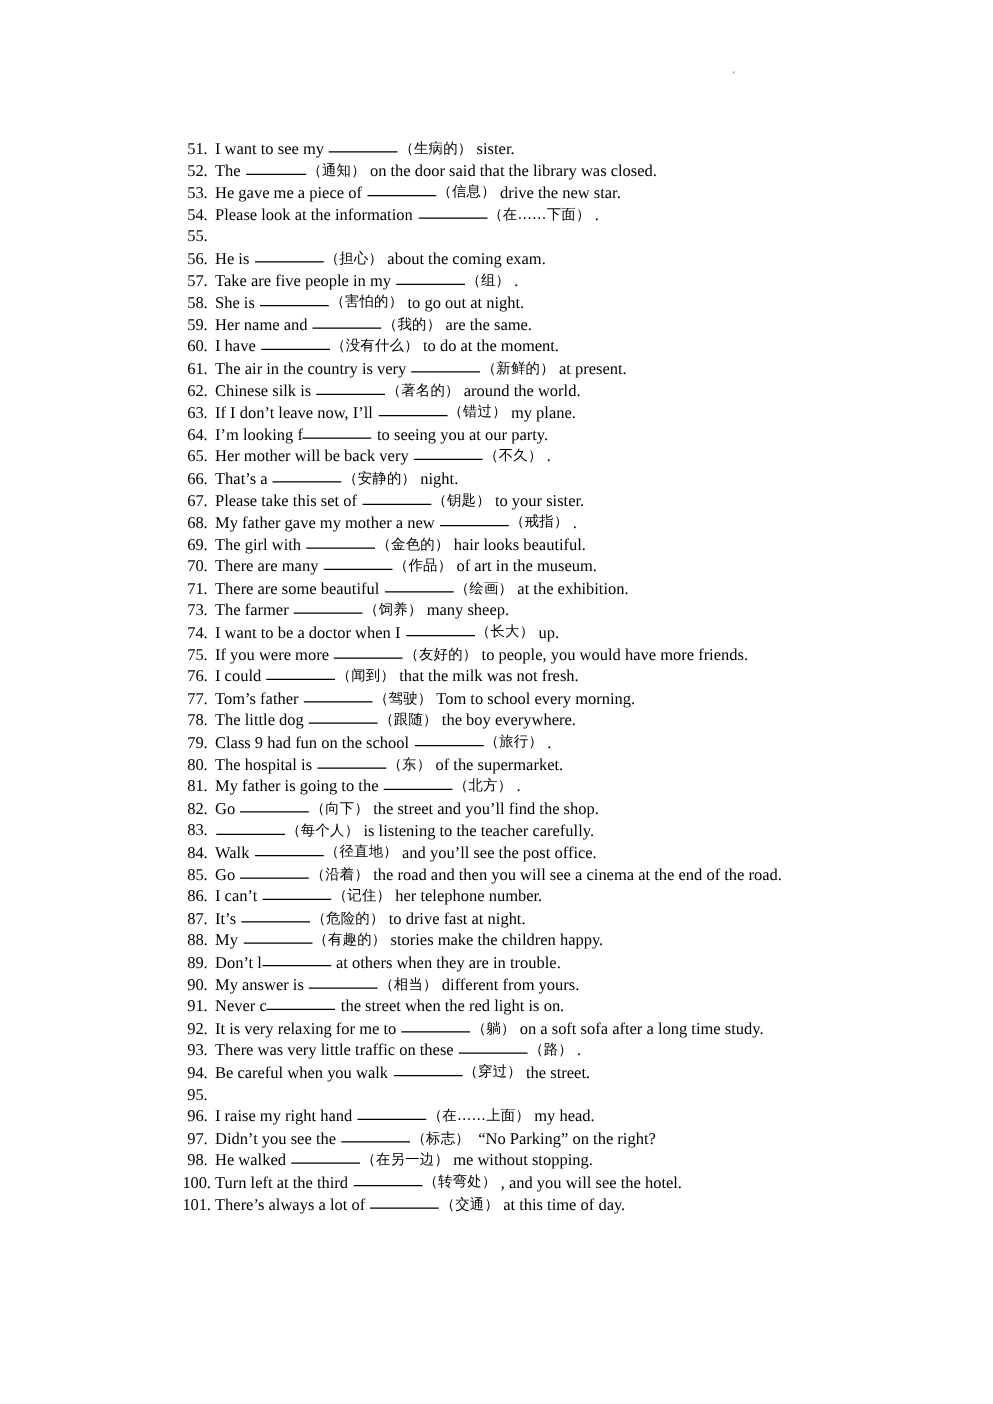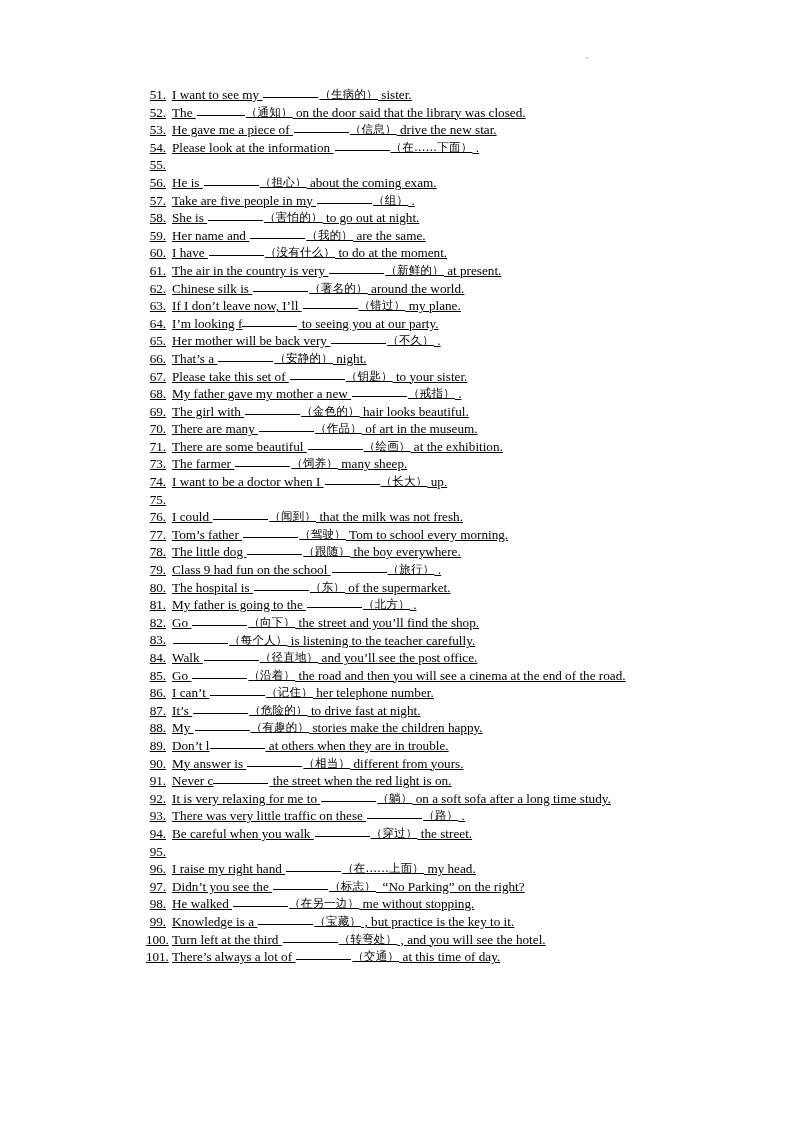--- a/index.html
+++ b/index.html
@@ -30,23 +30,22 @@
     left: 586px;
     top: 57px;
     width: 2px;
     height: 2px;
     background: #b9bcc4;
     border-radius: 50%;
   }
   #exercise-list {
     position: absolute;
     left: 146px;
-    top: 86px;
+    top: 110px;
     width: 620px;
-    text-decoration: underline;
   }
   .q-row {
     display: flex;
     align-items: baseline;
     height: 17.6px;
     line-height: 17.6px;
     white-space: nowrap;
     font-size: 13.2px;
   }
   .q-num {
@@ -291,20 +290,26 @@
         <span class="q-num">74.</span>
         <span class="q-body">
           <span class="seg-text">I want to be a doctor when I </span>
           <span class="blank"></span>
           <span class="cn">（长大）</span>
           <span class="seg-text"> up.</span>
         </span>
       </div>
       <div class="q-row">
         <span class="q-num">75.</span>
+        <span class="q-body">
+          <span class="seg-text">If you were more </span>
+          <span class="blank"></span>
+          <span class="cn">（友好的）</span>
+          <span class="seg-text"> to people, you would have more friends.</span>
+        </span>
       </div>
       <div class="q-row">
         <span class="q-num">76.</span>
         <span class="q-body">
           <span class="seg-text">I could </span>
           <span class="blank"></span>
           <span class="cn">（闻到）</span>
           <span class="seg-text"> that the milk was not fresh.</span>
         </span>
       </div>
@@ -488,29 +493,20 @@
           <span class="seg-text">  “No Parking” on the right?</span>
         </span>
       </div>
       <div class="q-row">
         <span class="q-num">98.</span>
         <span class="q-body">
           <span class="seg-text">He walked </span>
           <span class="blank"></span>
           <span class="cn">（在另一边）</span>
           <span class="seg-text"> me without stopping.</span>
-        </span>
-      </div>
-      <div class="q-row">
-        <span class="q-num">99.</span>
-        <span class="q-body">
-          <span class="seg-text">Knowledge is a </span>
-          <span class="blank"></span>
-          <span class="cn">（宝藏）</span>
-          <span class="seg-text"> , but practice is the key to it.</span>
         </span>
       </div>
       <div class="q-row">
         <span class="q-num">100.</span>
         <span class="q-body">
           <span class="seg-text">Turn left at the third </span>
           <span class="blank"></span>
           <span class="cn">（转弯处）</span>
           <span class="seg-text"> , and you will see the hotel.</span>
         </span>

